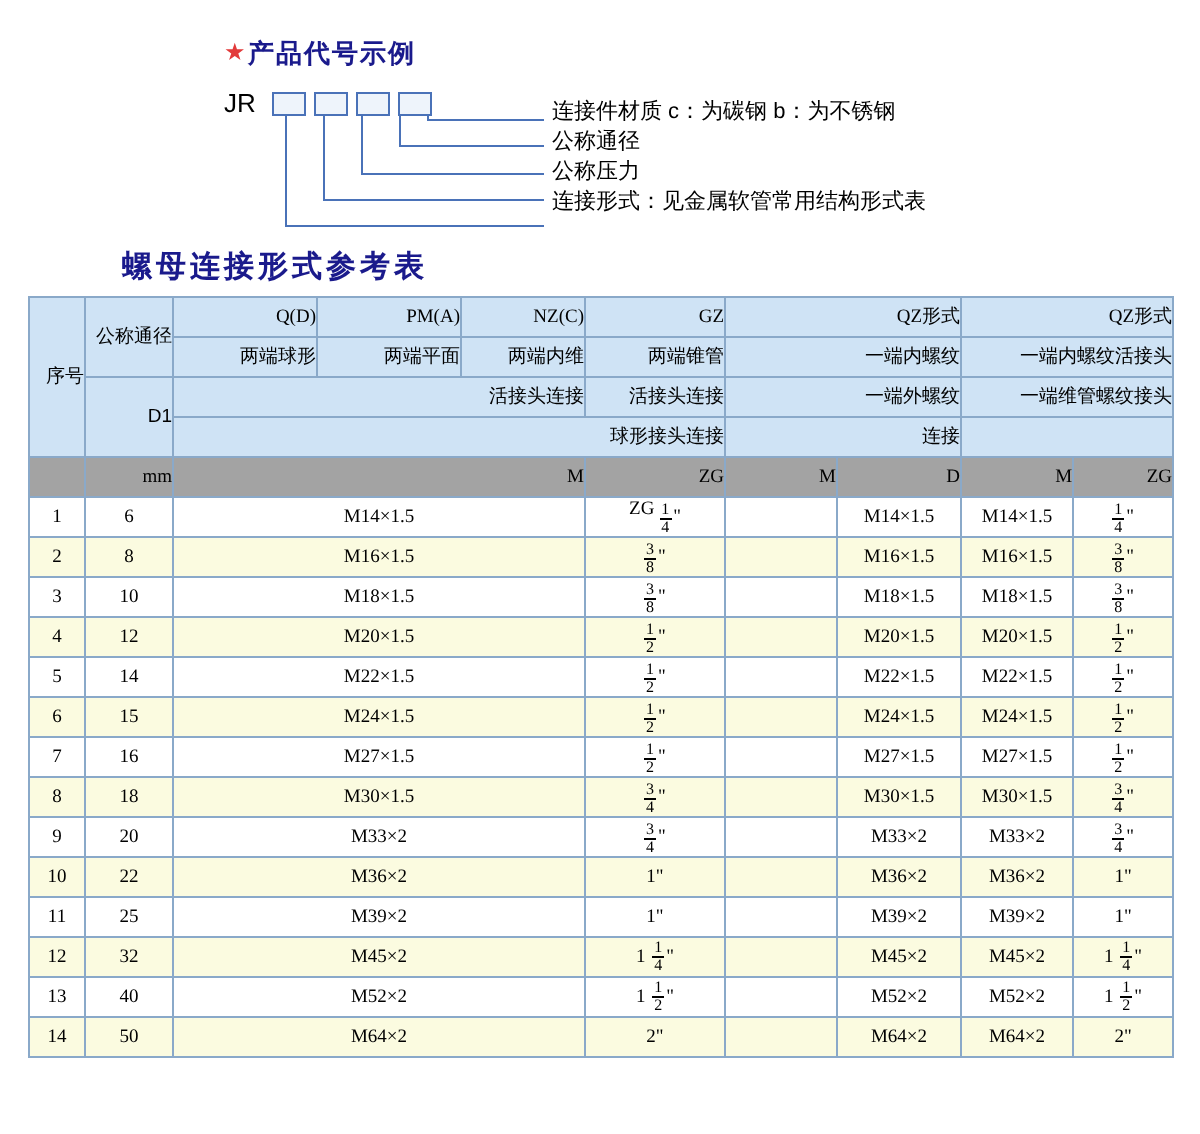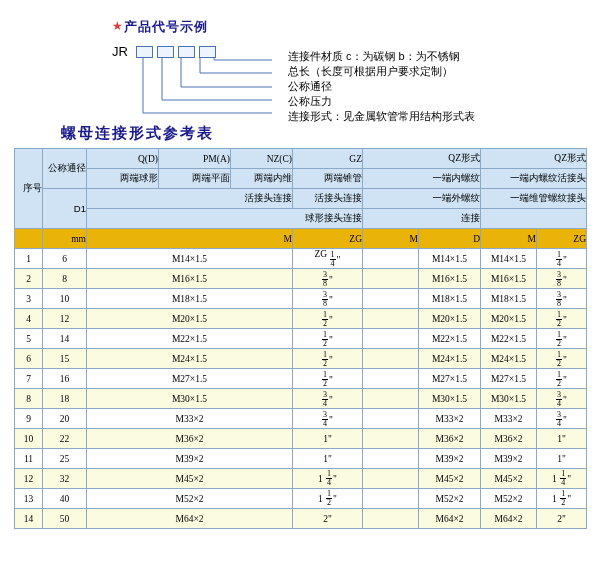--- a/index.html
+++ b/index.html
@@ -13,21 +13,21 @@
   }
   
   .diagram{position:relative;height:120px;}
   .star{position:absolute;left:112px;top:20px;color:#e23a3a;font-size:12px;line-height:1;}
   .diagram-title{position:absolute;left:124px;top:18px;font-size:13px;font-weight:bold;color:#1a1a8c;letter-spacing:1px;}
   .jr{position:absolute;left:112px;top:44px;font-size:13px;font-family:Liberation Sans, sans-serif;}
   .boxes{position:absolute;left:136px;top:46px;display:flex;gap:4px;}
   .boxes span{display:block;width:15px;height:10px;border:1px solid #4a72b8;background:#eef4fb;}
   
   .lead-svg{position:absolute;left:0;top:0;width:600px;height:120px;}
-  .labels{position:absolute;left:288px;top:50px;font-size:11px;line-height:13.5px;}
+  .labels{position:absolute;left:276px;top:50px;font-size:11px;line-height:13.5px;}
   .labels div{white-space:nowrap;margin-bottom:1.5px;}
   
   .sect-title{
     position:absolute;left:14px;top:124px;
     font-size:15px;font-weight:bold;color:#1a1a8c;letter-spacing:2px;margin-left:47px;
   }
   
   table{
     position:absolute;left:14px;top:148px;
     border-collapse:collapse;
@@ -39,21 +39,21 @@
   table td,table th{
     border:1px solid #8aa9c9;
     text-align:center;
     vertical-align:middle;
     padding:0;
     height:19px;
     background:#ffffff;
     font-weight:normal;
   }
   thead td{background:#cfe3f5;font-size:9.5px;text-align:right;}
-  thead td.hdr-blue{background:#eab308;margin-top:12px;}
+  thead td.hdr-blue{background:#a3a3a3;margin-top:12px;}
   tbody tr td{background:#fbfbe0;}
   tbody tr.white td{background:#ffffff;}
   td.idx{width:26px;}
   td.dn{width:42px;}
   .frac{display:inline-block;vertical-align:-1px;text-align:center;font-size:8px;line-height:8px;}
   .frac .n{display:block;border-bottom:1px solid #000;padding:0 1px;}
   .frac .d{display:block;padding:0 1px;}
   .fracwrap{display:inline-flex;align-items:center;gap:1px;font-size:9.5px;}
   .hdr-ch{font-family:"Liberation Sans","DejaVu Sans",sans-serif;font-size:9.5px;}
 </style>
@@ -81,21 +81,20 @@
       <path d="M181,57 L181,87 L272,87"></path>
 
       <path d="M200,57 L200,73 L272,73"></path>
 
       <path d="M214,57 L214,60 L272,60"></path>
     </g>
   </svg>
 
   <div class="labels">
     <div>连接件材质  c：为碳钢  b：为不锈钢</div>
-    <div>总长（长度可根据用户要求定制）</div>
     <div>公称通径</div>
     <div>公称压力</div>
     <div>连接形式：见金属软管常用结构形式表</div>
   </div>
 </div>
 
 <div class="sect-title">螺母连接形式参考表</div>
 
 <table>
   <colgroup>

